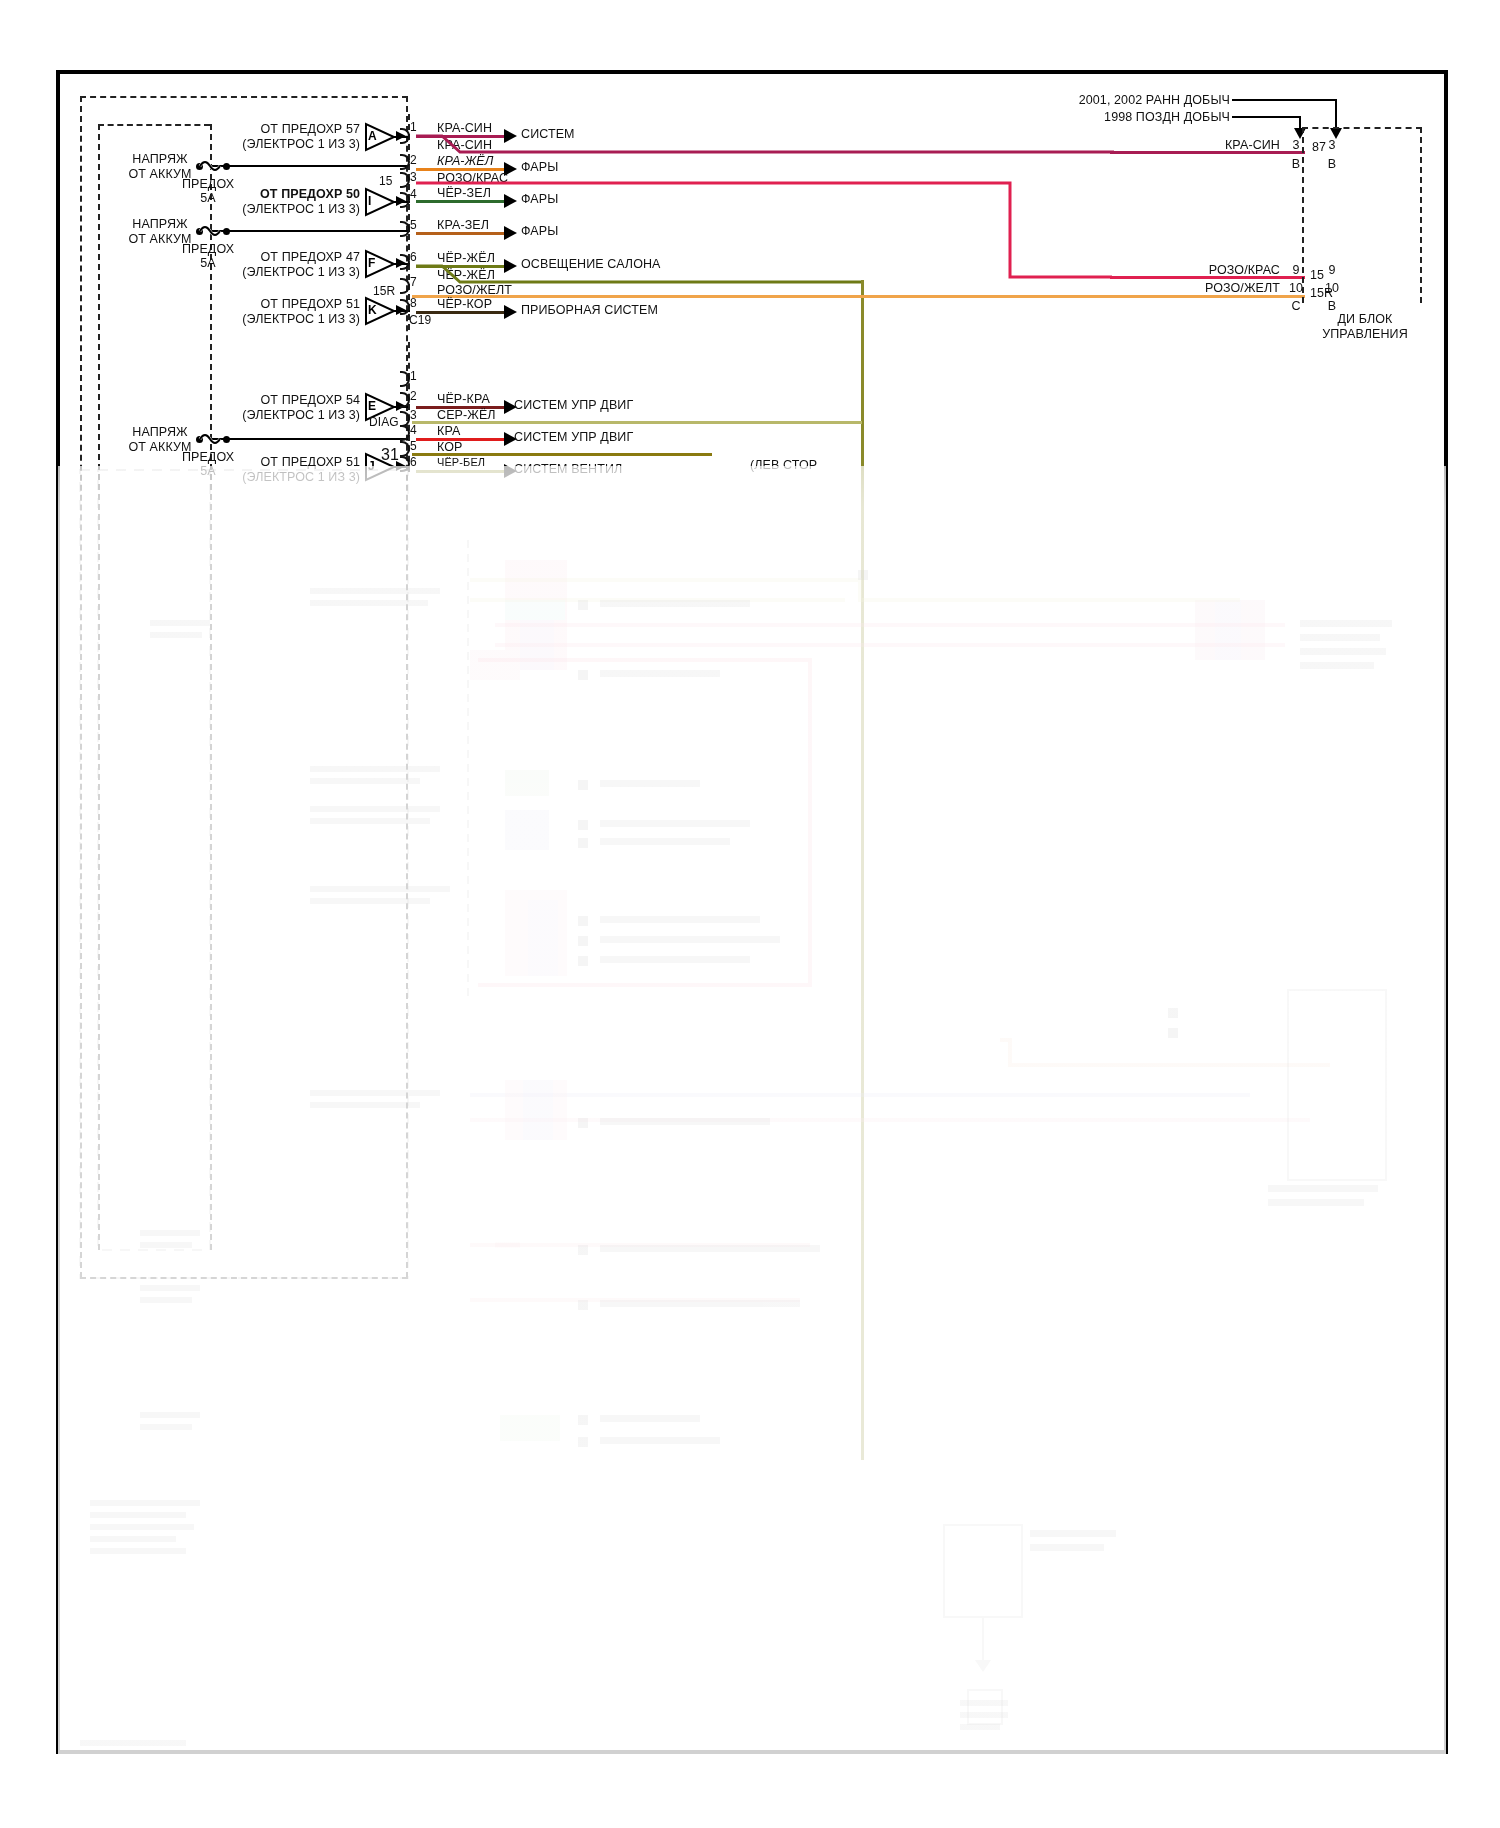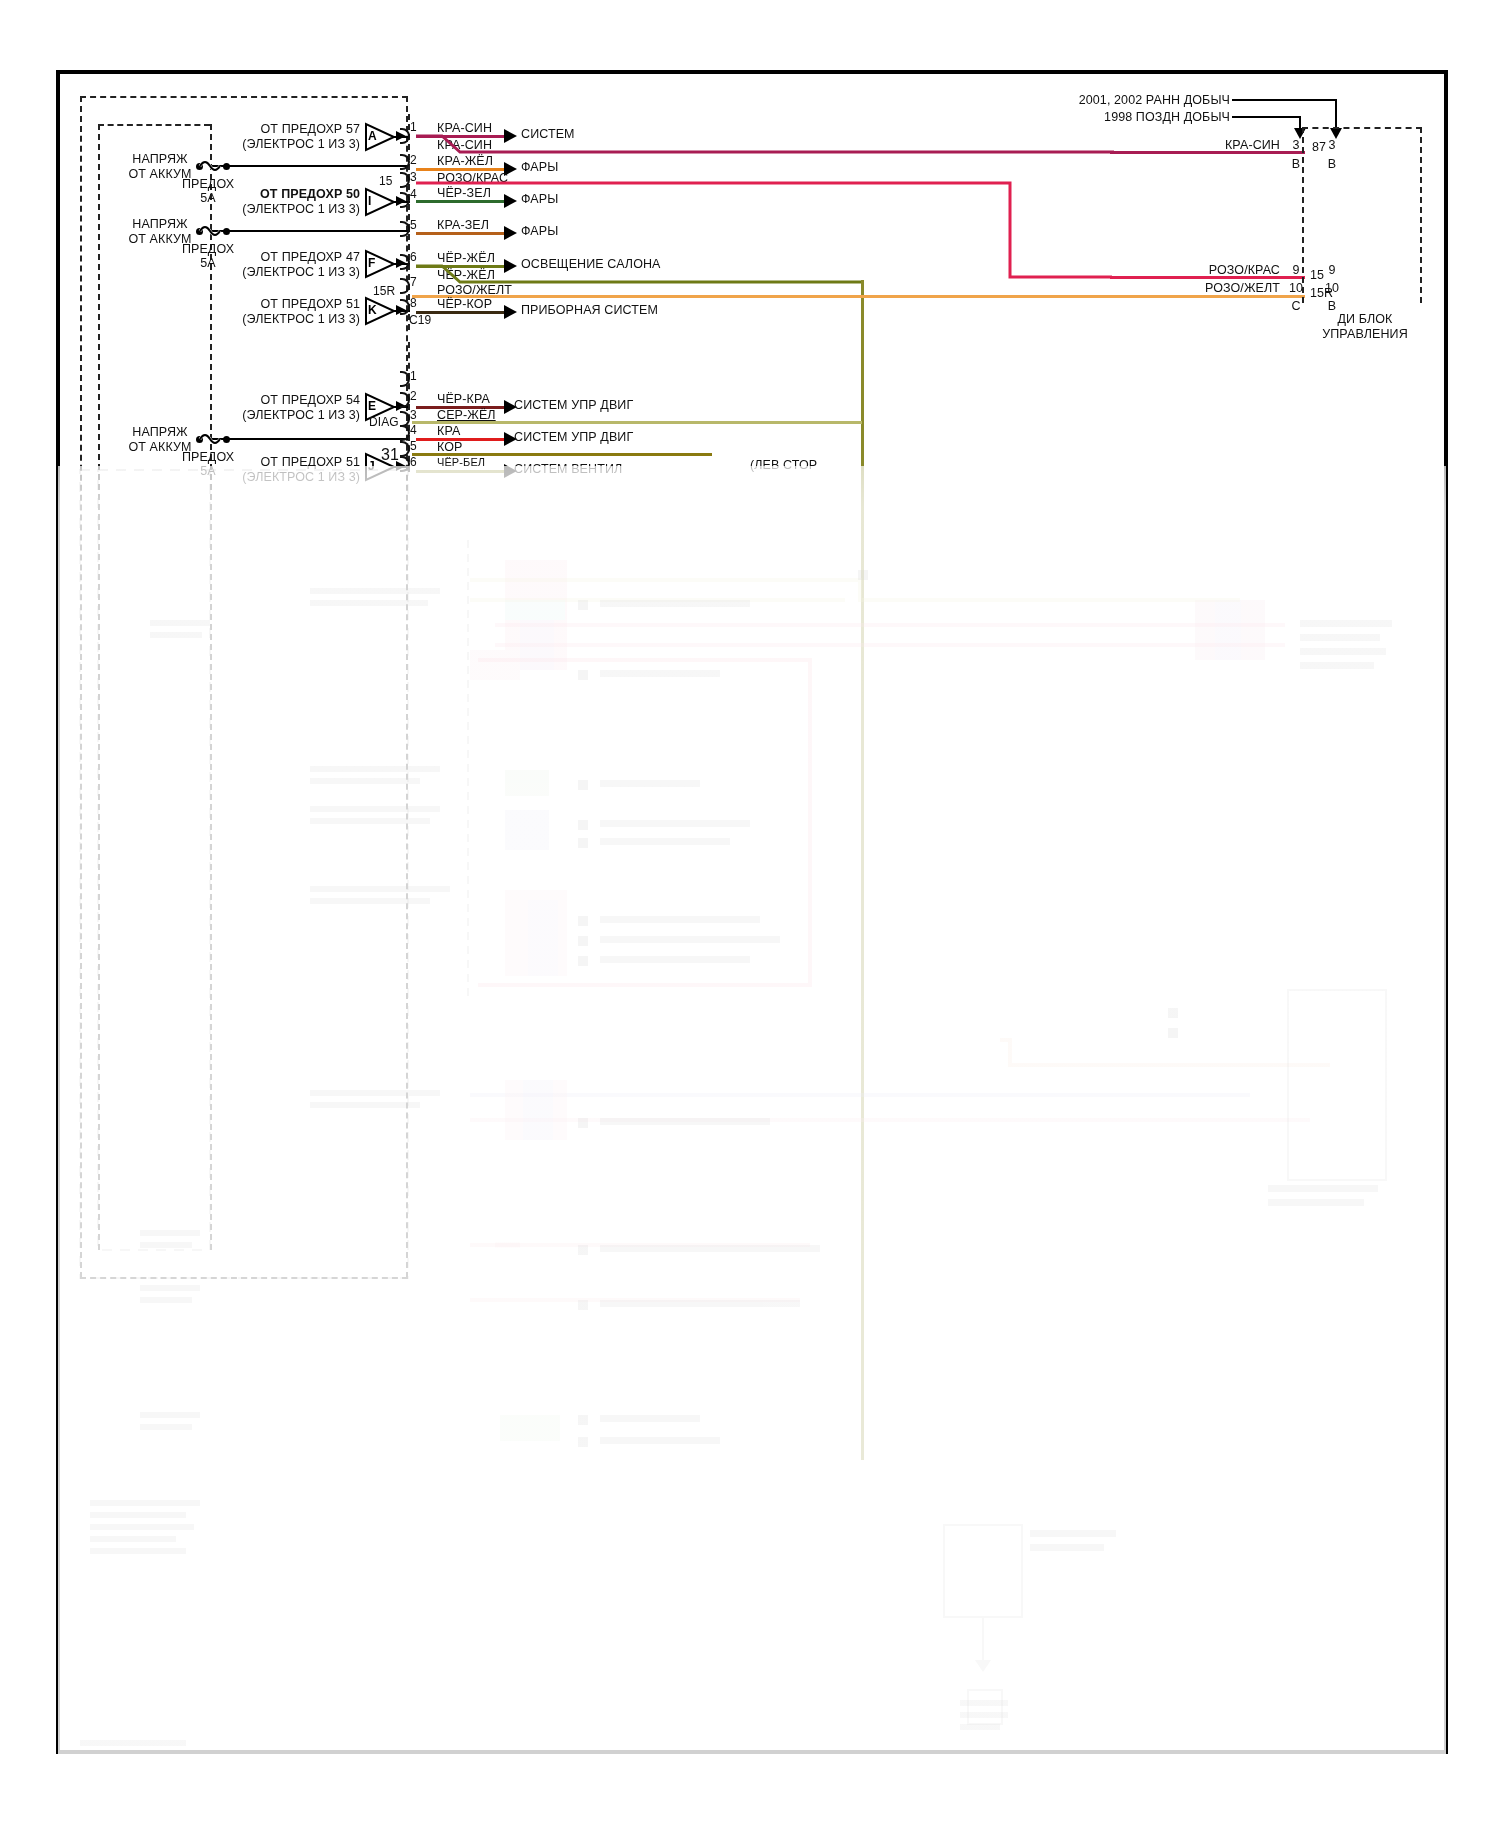--- a/index.html
+++ b/index.html
@@ -189,21 +189,21 @@
   <div class="txt" style="left:521px;top:127px;font-size:12.5px;">СИСТЕМ</div>
 
   <div class="txt" style="left:437px;top:138px;font-size:12.5px;">КРА-СИН</div>
   <svg class="abs" style="left:414px;top:130px;width:700px;height:30px;" viewBox="0 0 700 30">
     <polyline points="2,6 28,6 46,22 700,22" fill="none" stroke="#a81c53" stroke-width="3"></polyline>
   </svg>
   <div class="wire" style="left:1110px;top:151px;width:195px;background:#a81c53;"></div>
 
   <div class="wire" style="left:416px;top:168px;width:88px;background:#e8821a;"></div>
   <div class="arrow" style="left:504px;top:162px;"></div>
-  <div class="txt" style="left:437px;top:154px;font-size:12.5px;">КРА-ЖЁЛ</div>
+  <div class="txt" style="left:437px;top:154px;font-size:12.5px;font-style:italic;">КРА-ЖЁЛ</div>
   <div class="txt" style="left:521px;top:160px;font-size:12.5px;">ФАРЫ</div>
 
   <div class="txt" style="left:437px;top:171px;font-size:12.5px;">РОЗО/КРАС</div>
   <svg class="abs" style="left:412px;top:180px;width:700px;height:120px;" viewBox="0 0 700 120">
     <polyline points="4,3 598,3 598,97 700,97" fill="none" stroke="#e02050" stroke-width="3"></polyline>
   </svg>
   <div class="wire" style="left:1110px;top:276px;width:195px;background:#e02050;"></div>
 
   <div class="wire" style="left:416px;top:200px;width:88px;background:#2d6b2d;"></div>
   <div class="arrow" style="left:504px;top:194px;"></div>
@@ -253,21 +253,21 @@
   <div class="txt" style="left:410px;top:455px;font-size:12px;">6</div>
 
   <div class="txt" style="left:369px;top:415px;font-size:12px;">DIAG</div>
   <div class="txt" style="left:381px;top:446px;font-size:16px;text-align:center;">31</div>
 
   <div class="wire" style="left:416px;top:406px;width:88px;background:#7a1d1d;"></div>
   <div class="arrow" style="left:504px;top:400px;"></div>
   <div class="txt" style="left:437px;top:392px;font-size:12.5px;">ЧЁР-КРА</div>
   <div class="txt" style="left:514px;top:398px;font-size:12.5px;">СИСТЕМ УПР ДВИГ</div>
 
-  <div class="txt" style="left:437px;top:408px;font-size:12.5px;text-decoration:underline;">СЕР-ЖЁЛ</div>
+  <div class="txt" style="left:437px;top:408px;font-size:12.5px;">СЕР-ЖЁЛ</div>
   <div class="wire" style="left:412px;top:421px;width:450px;background:#b8b86a;"></div>
 
   <div class="wire" style="left:416px;top:438px;width:88px;background:#e01c1c;"></div>
   <div class="arrow" style="left:504px;top:432px;"></div>
   <div class="txt" style="left:437px;top:424px;font-size:12.5px;">КРА</div>
   <div class="txt" style="left:514px;top:430px;font-size:12.5px;">СИСТЕМ УПР ДВИГ</div>
 
   <div class="txt" style="left:437px;top:440px;font-size:12.5px;">КОР</div>
   <div class="wire" style="left:412px;top:453px;width:300px;background:#8a7a10;"></div>
 

